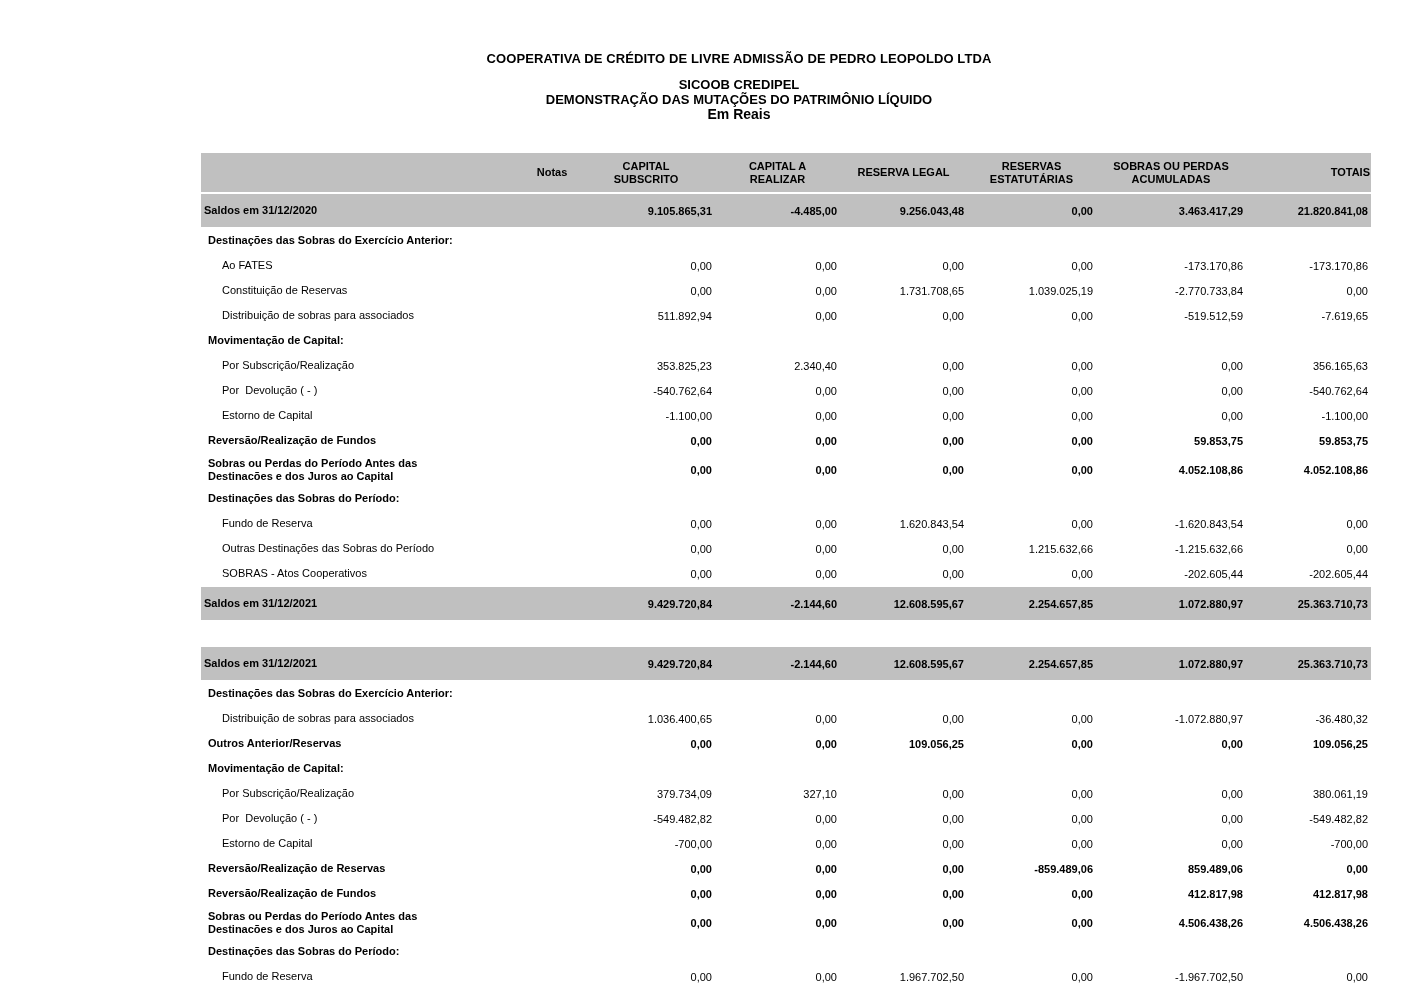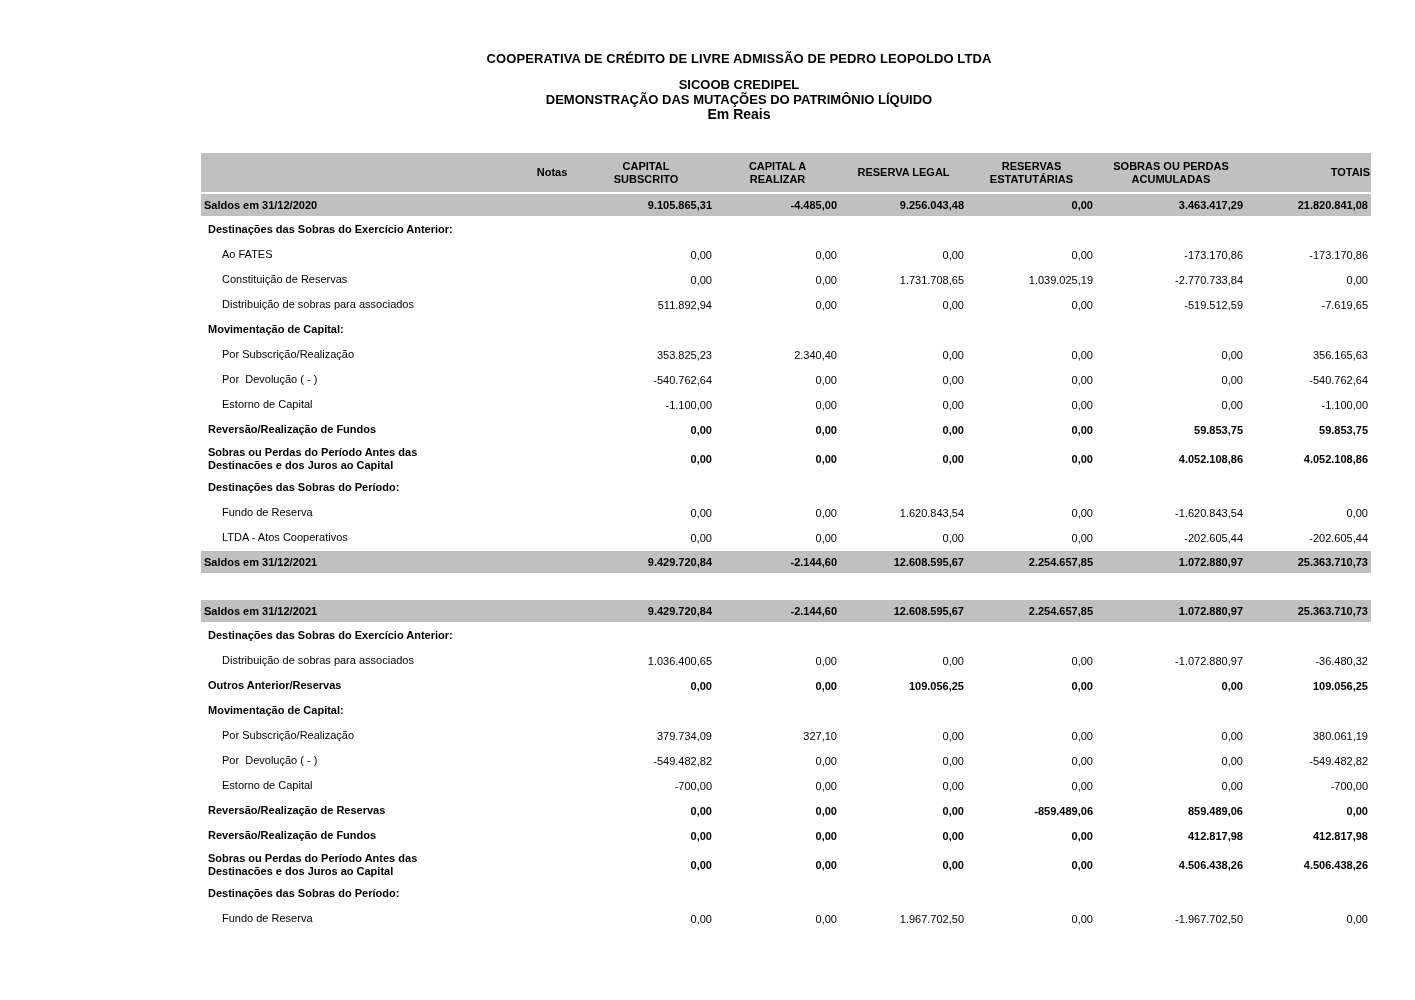--- a/index.html
+++ b/index.html
@@ -36,21 +36,21 @@
     text-align:center; vertical-align:middle;
     white-space:pre-line; line-height:13px; padding:0 2px;
   }
   thead th.th-totais { text-align:right; padding-right:1px; }
 
   td { vertical-align:middle; }
   td.lbl  { white-space:pre-wrap; line-height:12.5px; padding-left:3px; }
   td.notas{ }
   td.val  { text-align:right; white-space:nowrap; padding-right:3px; }
 
-  tr.row-saldo { height:22px; }
+  tr.row-saldo { height:33px; }
   tr.row-saldo td { background:var(--band,#c0c0c0); font-weight:bold; }
   tr.row-section, tr.row-item, tr.row-bold { height:23px; }
   tr.row-bold-2line { height:31px; }
   tr.row-section td.lbl, tr.row-bold td.lbl, tr.row-bold-2line td.lbl { padding-left:7px; font-weight:bold; }
   tr.row-bold td.val, tr.row-bold-2line td.val { font-weight:bold; }
   tr.row-item td.lbl { padding-left:21px; }
 
   .table-gap { height:23px; }
 </style>
 </head>
@@ -217,21 +217,31 @@
           <td class="lbl">Fundo de Reserva</td>
           <td class="notas"></td>
           <td class="val">0,00</td>
           <td class="val">0,00</td>
           <td class="val">1.620.843,54</td>
           <td class="val">0,00</td>
           <td class="val">-1.620.843,54</td>
           <td class="val">0,00</td>
         </tr>
         <tr class="row-item">
-          <td class="lbl">LTDA - Atos Cooperativos</td>
+          <td class="lbl">Outras Destinações das Sobras do Período</td>
+          <td class="notas"></td>
+          <td class="val">0,00</td>
+          <td class="val">0,00</td>
+          <td class="val">0,00</td>
+          <td class="val">1.215.632,66</td>
+          <td class="val">-1.215.632,66</td>
+          <td class="val">0,00</td>
+        </tr>
+        <tr class="row-item">
+          <td class="lbl">SOBRAS - Atos Cooperativos</td>
           <td class="notas"></td>
           <td class="val">0,00</td>
           <td class="val">0,00</td>
           <td class="val">0,00</td>
           <td class="val">0,00</td>
           <td class="val">-202.605,44</td>
           <td class="val">-202.605,44</td>
         </tr>
         <tr class="row-saldo">
           <td class="lbl">Saldos em 31/12/2021</td>

